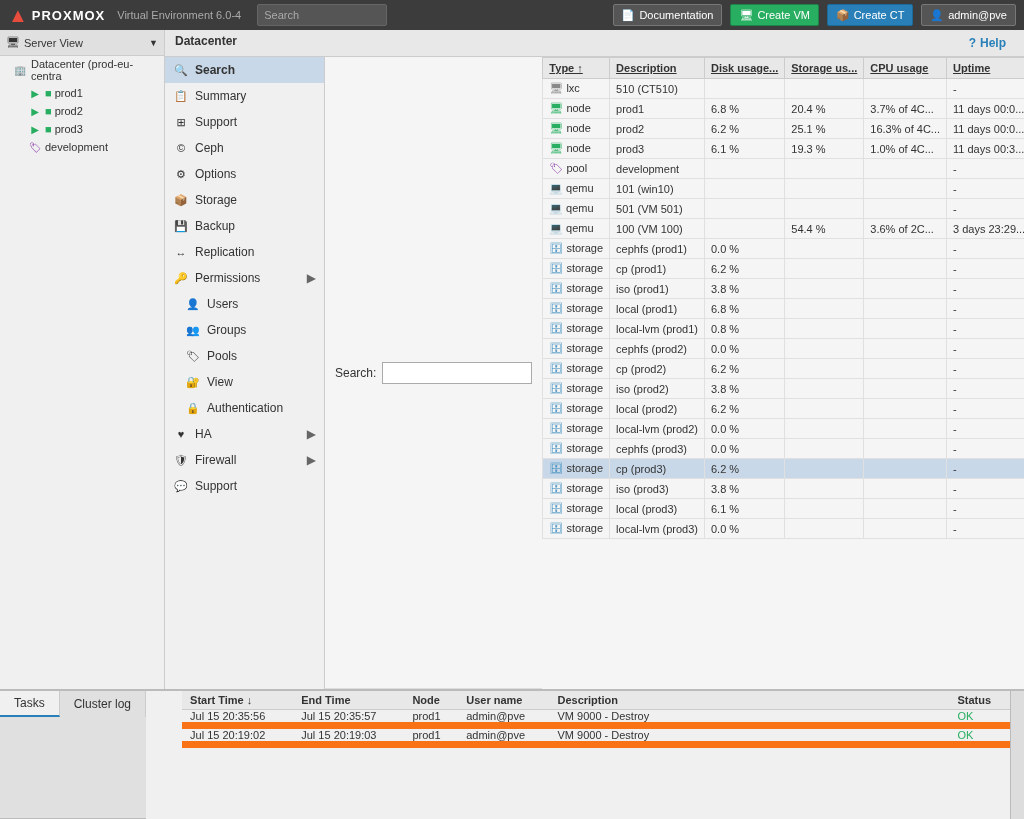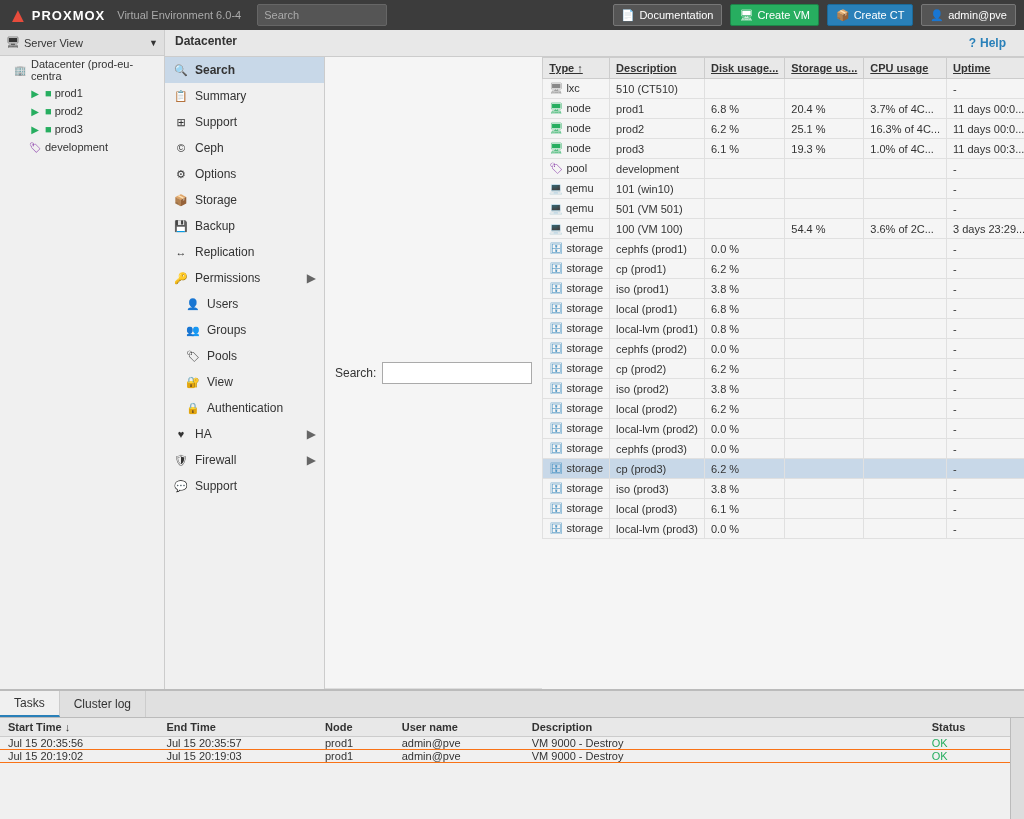--- a/index.html
+++ b/index.html
@@ -49,28 +49,28 @@
     #search-label { font-size: 12px; margin-right: 6px; }
     #table-search { height: 22px; width: 150px; border: 1px solid #aaa; padding: 0 6px; font-size: 11px; }
 
     
     #main-table { width: 100%; border-collapse: collapse; font-size: 11px; }
     #main-table th { background: #e8e8e8; border: 1px solid #ccc; padding: 4px 6px; text-align: left; font-weight: bold; cursor: pointer; white-space: nowrap; text-decoration: underline; }
     #main-table td { border: 1px solid #e0e0e0; padding: 3px 6px; white-space: nowrap; }
     #main-table tr.selected-row { background: #c8d8e8; }
 
     
-    #bottom-panel { height: 130px; background: #f0f0f0; border-top: 2px solid #bbb; display: flex; flex-direction: column; }
+    #bottom-panel { height: 130px; background: #f0f0f0; border-top: 2px solid #bbb; display: flex; flex-direction: row; }
     #bottom-tabs { display: flex; border-bottom: 1px solid #bbb; background: #e0e0e0; }
     .bottom-tab { padding: 4px 14px; cursor: pointer; font-size: 12px; border-right: 1px solid #ccc; height: 26px; display: flex; align-items: center; }
     .bottom-tab.active { background: #f0f0f0; border-bottom: 2px solid #2980b9; }
-    #bottom-table-wrap { flex: 1; overflow-y: auto; }
+    #bottom-table-wrap { flex: 1; overflow-y: auto; margin-left: 36px; }
     #bottom-table { width: 100%; border-collapse: collapse; font-size: 11px; }
     #bottom-table th { background: #e8e8e8; border-bottom: 1px solid #ccc; padding: 3px 8px; text-align: left; font-weight: bold; position: sticky; top: 0; }
-    #bottom-table td { padding: 0 8px; border-bottom: 1px solid #f97316; }
+    #bottom-table td { padding: 0 8px; border-bottom: 7px solid #f97316; }
     .scroll-bar { width: 14px; background: #ddd; border-left: 1px solid #bbb; }
 
     
     #help-btn { margin-left: auto; display: flex; align-items: center; gap: 4px; cursor: pointer; font-size: 12px; padding: 2px 8px; color: #333; }
   </style>
 </head>
 <body>
 
 <div id="topbar">
   <div id="logo">

